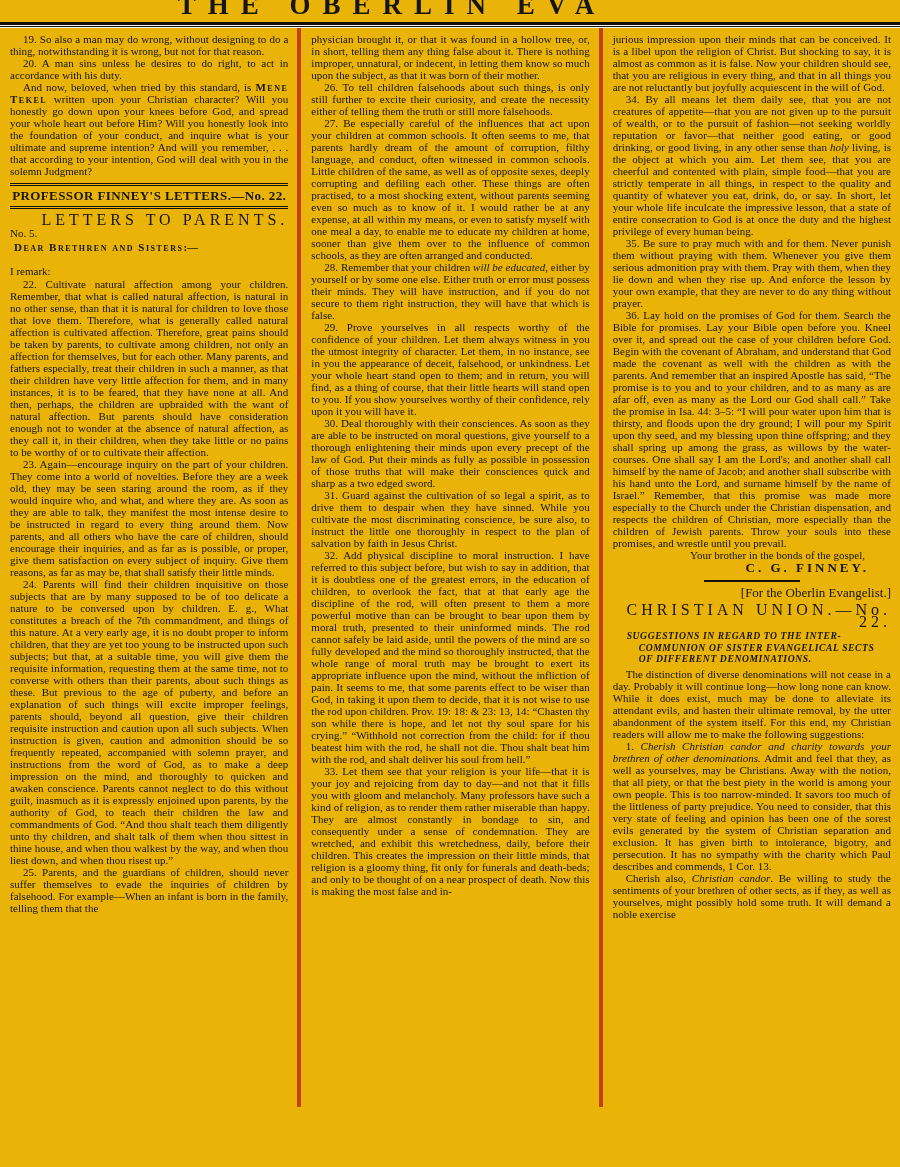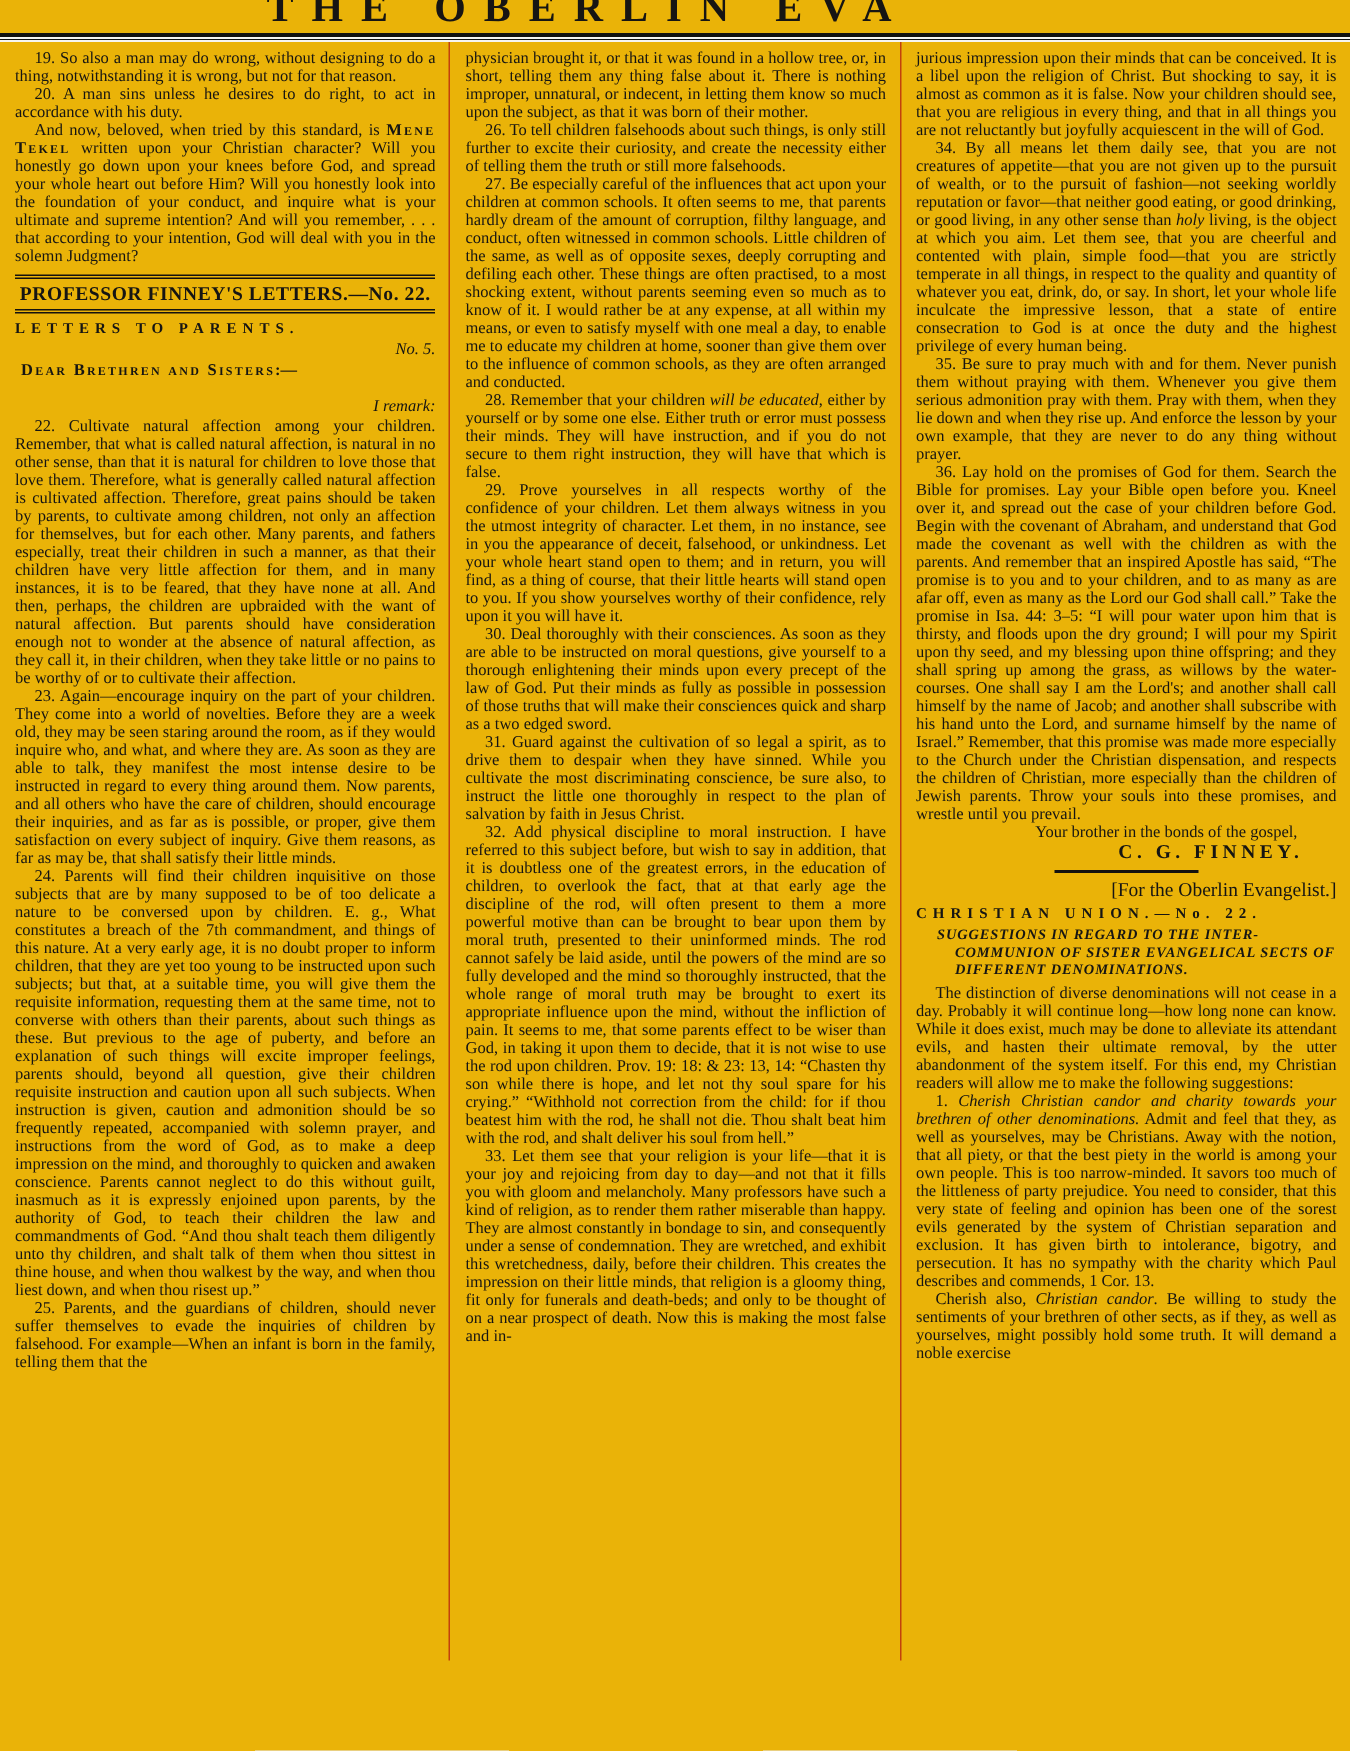--- a/index.html
+++ b/index.html
@@ -19,34 +19,34 @@
   .toprule{
     height:6px; margin:0;
     background:linear-gradient(#12110f 0 3px, #f6f5f0 3px 4px, #12110f 4px 5px, #f6f5f0 5px 6px);
   }
   .cols{display:flex; align-items:stretch; height:1079px;}
   .col{
     flex:1 1 0; padding:5px 9px 0 10px; box-sizing:border-box;
     font-size:11px; line-height:12px; text-align:justify;
     overflow:hidden;
   }
-  .col + .col{border-left:1px solid #c2410c;}
+  .col + .col{border-left:4px solid #c2410c;}
   .b-p{margin:0; text-indent:13px;}
   .b-pc{margin:0; text-indent:0;}
   .b-rulehead{
     margin:6px 0 4px 0; padding:4px 2px;
     border-top:3px double #14120f; border-bottom:3px double #14120f;
     font-weight:bold; font-size:13px; text-align:center; text-indent:0;
     letter-spacing:.4px;
   }
   .b-ctitle{
-    margin:5px 0 1px 0; text-align:left; text-indent:0;
-    font-size:10px; letter-spacing:4px; font-weight:bold;
+    margin:5px 0 1px 0; text-align:right; text-indent:0;
+    font-size:16px; letter-spacing:4px; font-weight:normal;
   }
-  .b-csub{margin:0 0 1px 0; text-align:right; text-indent:0;font-style:italic;}
+  .b-csub{margin:0 0 1px 0; text-align:left; text-indent:0;}
   .b-salute{margin:2px 0 12px 0; text-indent:4px; font-weight:bold;}
   .b-sigline{margin:0; text-align:right; text-indent:0; padding-right:26px;}
   .b-signame{
     margin:1px 0 2px 0; text-align:right; text-indent:0; padding-right:22px;
     font-size:13px; letter-spacing:3px; font-weight:bold;
   }
   .b-divider{
     width:96px; height:0; border-top:2px solid #14120f;
     margin:6px auto 5px auto;
   }

